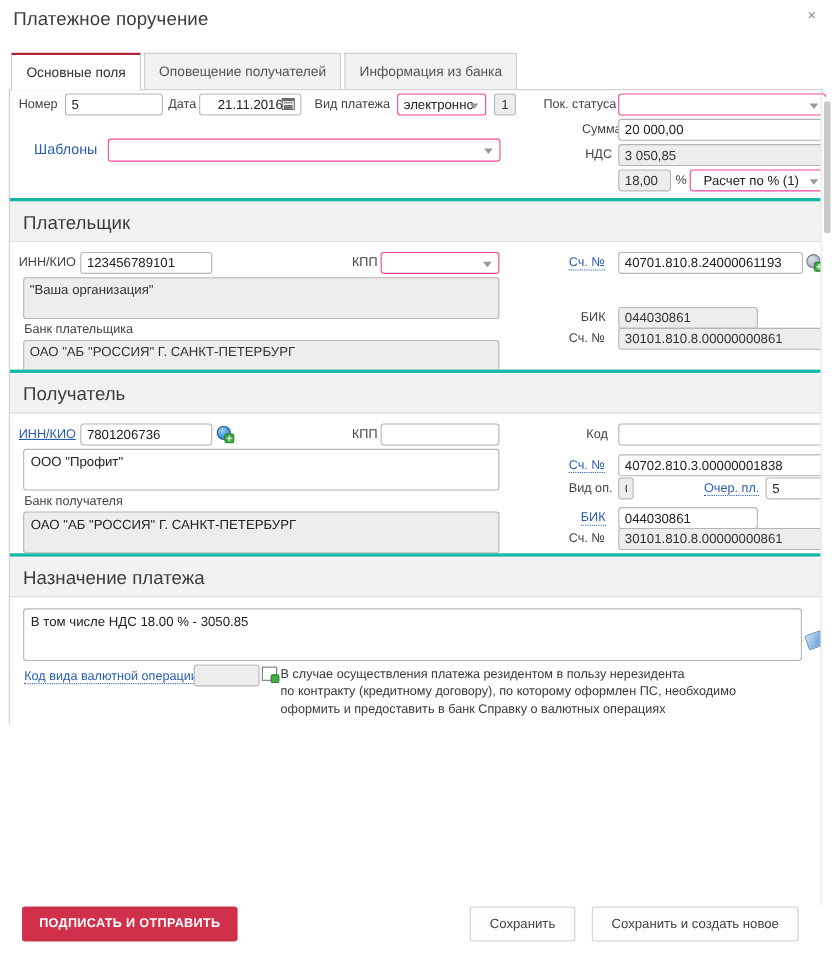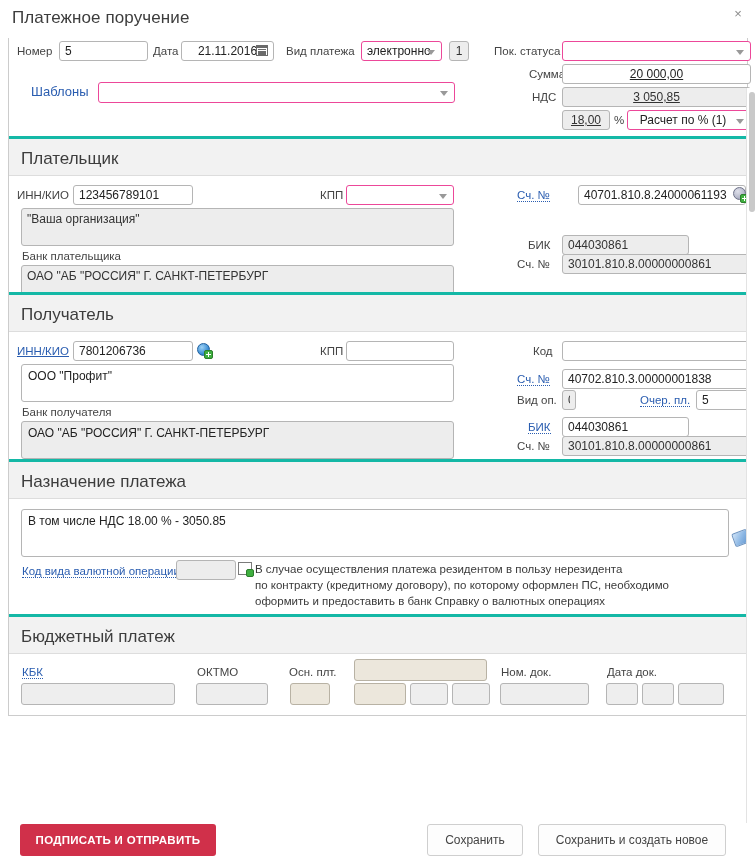--- a/index.html
+++ b/index.html
@@ -135,21 +135,21 @@
     background: #ededed;
     color: #333333;
   }
   .inp.beige {
     background: #ece7dc;
     border-color: #b8b2a4;
   }
   .inp.gray-empty {
     background: #eeeeee;
   }
-  .inp.right { text-align: center; text-decoration: underline; }
+  .inp.right { text-align: left; }
 
   .sel {
     box-sizing: border-box;
     border: 1px solid #ec4899;
     border-radius: 3px;
     background: #ffffff;
     height: 20px;
     line-height: 18px;
     font-size: 12px;
     color: #222222;
@@ -322,20 +322,25 @@
 </head>
 <body>
 
 <div class="window">
 
   <div class="title-bar">
     <span class="page-title">Платежное поручение</span>
     <span class="close-icon">×</span>
   </div>
 
+  <div class="tabs">
+    <div class="tab active">Основные поля</div>
+    <div class="tab">Оповещение получателей</div>
+    <div class="tab">Информация из банка</div>
+  </div>
 
   <div class="pane" style="height:98px;">
 
     <span class="lbl" style="position:absolute;left:8px;top:7px;">Номер</span>
     <input class="inp" style="position: absolute; left: 50px; top: 3px; width: 89px;" value="5">
 
     <span class="lbl" style="position:absolute;left:144px;top:7px;">Дата</span>
     <input class="inp" style="position: absolute; left: 172px; top: 3px; width: 93px; text-align: center;" value="21.11.2016">
     <span class="cal-ico" style="left:247px;top:7px;"></span>
 
@@ -370,21 +375,21 @@
 
       <span class="lbl" style="position:absolute;left:311px;top:13px;">КПП</span>
       <div class="sel" style="position:absolute;left:337px;top:9px;width:108px;"></div>
 
       <textarea class="inp ro" style="position: absolute; left: 12px; top: 32px; width: 433px; height: 38px; padding: 3px 5px; line-height: 15px; resize: none;">"Ваша организация"</textarea>
 
       <span class="lbl" style="position:absolute;left:13px;top:74px;">Банк плательщика</span>
       <textarea class="inp ro" style="position: absolute; left: 12px; top: 89px; width: 433px; height: 38px; padding: 3px 5px; line-height: 15px; resize: none;">ОАО "АБ "РОССИЯ" Г. САНКТ-ПЕТЕРБУРГ</textarea>
 
       <span class="lbl lbl-link" style="position:absolute;left:508px;top:13px;">Сч. №</span>
-      <input class="inp" style="position: absolute; left: 553px; top: 9px; width: 168px; margin-left: 16px;" value="40701.810.8.24000061193">
+      <input class="inp" style="position: absolute; left: 553px; top: 9px; width: 168px;" value="40701.810.8.24000061193">
       <span class="globe" style="left:724px;top:11px;">
         <span class="ball"></span>
           <span class="plus"></span>
       </span>
 
       <span class="lbl" style="position:absolute;left:519px;top:63px;">БИК</span>
       <input class="inp ro" style="position: absolute; left: 553px; top: 59px; width: 127px;" readonly="" value="044030861">
 
       <span class="lbl" style="position:absolute;left:508px;top:82px;">Сч. №</span>
       <input class="inp ro" style="position: absolute; left: 553px; top: 78px; width: 189px;" readonly="" value="30101.810.8.00000000861">
@@ -442,47 +447,20 @@
       <span class="cvo-ico" style="left:229px;top:63px;"></span>
 
       <div class="hint" style="position:absolute;left:246px;top:62px;width:480px;">
         <div>В случае осуществления платежа резидентом в пользу нерезидента</div>
         <div>по контракту (кредитному договору), по которому оформлен ПС, необходимо</div>
         <div>оформить и предоставить в банк Справку о валютных операциях</div>
       </div>
     </div>
   </div>
 
-  <div class="pane" style="border-bottom:1px solid #cccccc;">
-    <div class="section-head">Бюджетный платеж</div>
-
-    <div class="row" style="position:relative;height:61px;">
-      <span class="lbl lbl-link" style="position:absolute;left:13px;top:12px;">КБК</span>
-      <input class="inp gray-empty" style="position: absolute; left: 12px; top: 29px; width: 154px; height: 22px;" value="">
-
-      <span class="lbl" style="position:absolute;left:188px;top:12px;">ОКТМО</span>
-      <input class="inp gray-empty" style="position: absolute; left: 187px; top: 29px; width: 72px; height: 22px;" value="">
-
-      <span class="lbl" style="position:absolute;left:280px;top:12px;">Осн. плт.</span>
-      <input class="inp beige" style="position: absolute; left: 281px; top: 29px; width: 40px; height: 22px;" value="">
-
-      <input class="inp beige" style="position: absolute; left: 345px; top: 5px; width: 133px; height: 22px;" value="">
-      <input class="inp beige" style="position: absolute; left: 345px; top: 29px; width: 52px; height: 22px;" value="">
-      <input class="inp gray-empty" style="position: absolute; left: 401px; top: 29px; width: 38px; height: 22px;" value="">
-      <input class="inp gray-empty" style="position: absolute; left: 443px; top: 29px; width: 38px; height: 22px;" value="">
-
-      <span class="lbl" style="position:absolute;left:492px;top:12px;">Ном. док.</span>
-      <input class="inp gray-empty" style="position: absolute; left: 491px; top: 29px; width: 89px; height: 22px;" value="">
-
-      <span class="lbl" style="position:absolute;left:598px;top:12px;">Дата док.</span>
-      <input class="inp gray-empty" style="position: absolute; left: 597px; top: 29px; width: 32px; height: 22px;" value="">
-      <input class="inp gray-empty" style="position: absolute; left: 633px; top: 29px; width: 32px; height: 22px;" value="">
-      <input class="inp gray-empty" style="position: absolute; left: 669px; top: 29px; width: 46px; height: 22px;" value="">
-    </div>
-  </div>
 
   <div class="footer">
     <button class="btn-primary">ПОДПИСАТЬ И ОТПРАВИТЬ</button>
     <button class="btn-sec" style="left:538px;width:188px;">Сохранить и создать новое</button>
     <button class="btn-sec" style="left:427px;width:96px;">Сохранить</button>
   </div>
 
   <div class="scroll-track"></div>
   <div class="scroll-thumb"></div>
 

